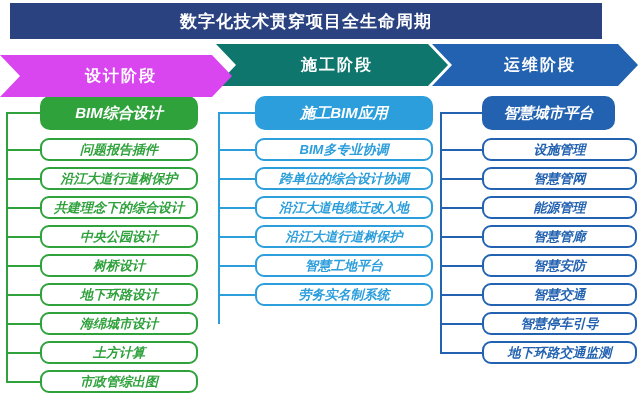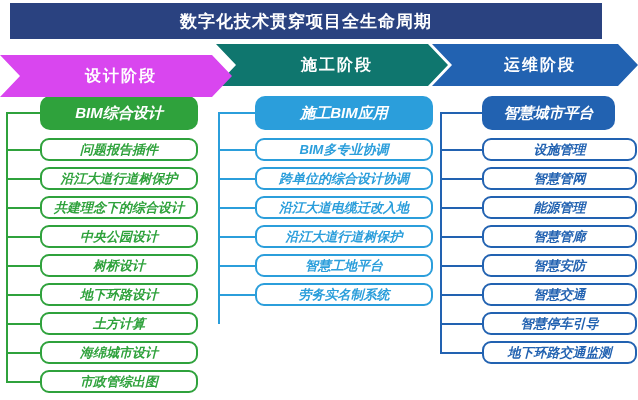--- a/index.html
+++ b/index.html
@@ -92,25 +92,25 @@
     <div class="row">
         <div class="branch"></div>
         <div class="node">树桥设计</div>
       </div>
     <div class="row">
         <div class="branch"></div>
         <div class="node">地下环路设计</div>
       </div>
     <div class="row">
         <div class="branch"></div>
-        <div class="node">土方计算</div>
+        <div class="node">海绵城市设计</div>
       </div>
     <div class="row">
         <div class="branch"></div>
-        <div class="node">海绵城市设计</div>
+        <div class="node">土方计算</div>
       </div>
     <div class="row">
         <div class="branch"></div>
         <div class="node">市政管综出图</div>
       </div>
   </div>
 
   <div class="col c1">
     <div class="trunk"></div>
     <div class="row header-row">

